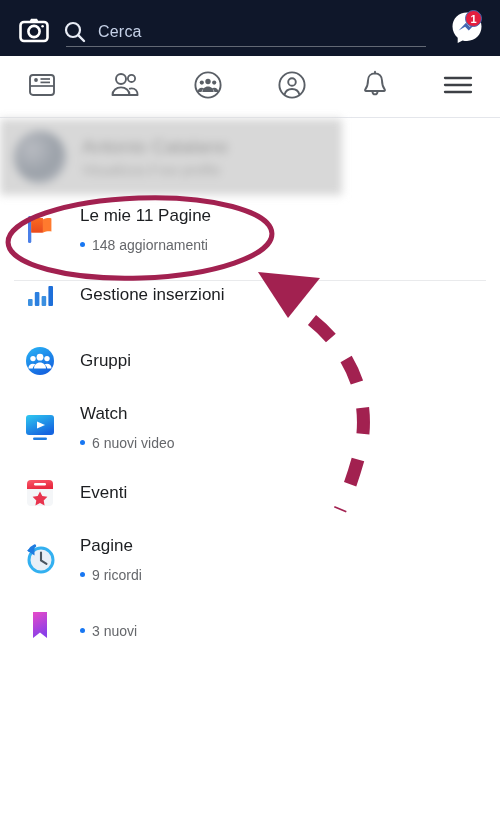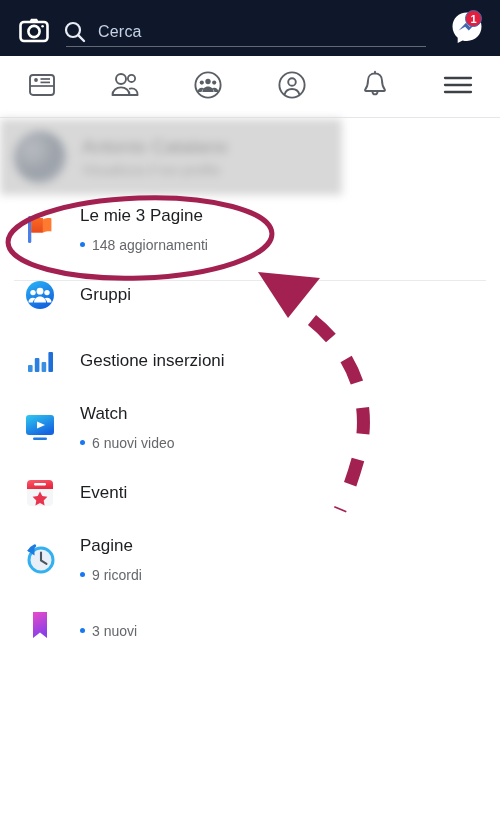--- a/index.html
+++ b/index.html
@@ -239,27 +239,41 @@
           <path d="M9.3 7h11.5v14.5H9.3z" fill="url(#fg1)"></path>
           <defs>
             <linearGradient id="fg1" x1="0" y1="0" x2="0" y2="1">
               <stop offset="0" stop-color="#F96A21"></stop>
               <stop offset="1" stop-color="#EA4B1E"></stop>
             </linearGradient>
           </defs>
         </svg>
       </div>
       <div class="mi-text">
-        <div class="mi-label">Le mie 3 Pagine</div>
+        <div class="mi-label">Le mie 11 Pagine</div>
         <div class="mi-sub">
           <span class="dot"></span>
           <span>148 aggiornamenti</span>
         </div>
       </div>
       <div class="divider"></div>
+    </div>
+
+    <div class="menu-item">
+      <div class="mi-icon">
+        <svg width="34" height="34" viewBox="0 0 34 34">
+          <rect x="5" y="21" width="4.6" height="7" rx="1" fill="#3B8FE0"></rect>
+          <rect x="11.8" y="14" width="4.6" height="14" rx="1" fill="#2B7FE0"></rect>
+          <rect x="18.6" y="18" width="4.6" height="10" rx="1" fill="#3B8FE0"></rect>
+          <rect x="25.4" y="8" width="4.6" height="20" rx="1" fill="#1E6FD9"></rect>
+        </svg>
+      </div>
+      <div class="mi-text">
+        <div class="mi-label">Gestione inserzioni</div>
+      </div>
     </div>
 
     <div class="menu-item">
       <div class="mi-icon">
         <svg width="36" height="36" viewBox="0 0 36 36">
           <circle cx="18" cy="18" r="14" fill="url(#gg1)"></circle>
           <circle cx="18" cy="14.2" r="3.4" fill="#fff"></circle>
           <circle cx="11" cy="15.6" r="2.7" fill="#fff"></circle>
           <circle cx="25" cy="15.6" r="2.7" fill="#fff"></circle>
           <path d="M12 25.4c0-3.6 2.7-6 6-6s6 2.4 6 6z" fill="#fff"></path>
@@ -271,34 +285,20 @@
               <stop offset="1" stop-color="#1565E0"></stop>
             </linearGradient>
           </defs>
         </svg>
       </div>
       <div class="mi-text">
         <div class="mi-label">Gruppi</div>
       </div>
     </div>
 
-    <div class="menu-item">
-      <div class="mi-icon">
-        <svg width="34" height="34" viewBox="0 0 34 34">
-          <rect x="5" y="21" width="4.6" height="7" rx="1" fill="#3B8FE0"></rect>
-          <rect x="11.8" y="14" width="4.6" height="14" rx="1" fill="#2B7FE0"></rect>
-          <rect x="18.6" y="18" width="4.6" height="10" rx="1" fill="#3B8FE0"></rect>
-          <rect x="25.4" y="8" width="4.6" height="20" rx="1" fill="#1E6FD9"></rect>
-        </svg>
-      </div>
-      <div class="mi-text">
-        <div class="mi-label">Gestione inserzioni</div>
-      </div>
-    </div>
-
 
 
     <div class="menu-item">
       <div class="mi-icon">
         <svg width="36" height="36" viewBox="0 0 36 36">
           <rect x="4" y="6" width="28" height="20" rx="3" fill="url(#wg1)"></rect>
           <path d="M15 12.5 L23 16 L15 19.5 Z" fill="#fff"></path>
           <rect x="11" y="28.5" width="14" height="2.6" rx="1.3" fill="#1E7BE0"></rect>
           <defs>
             <linearGradient id="wg1" x1="0" y1="0" x2="0.6" y2="1">

